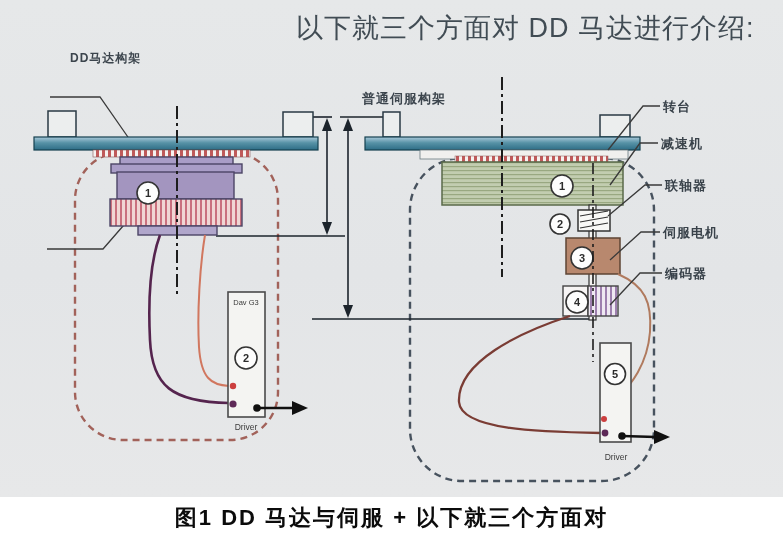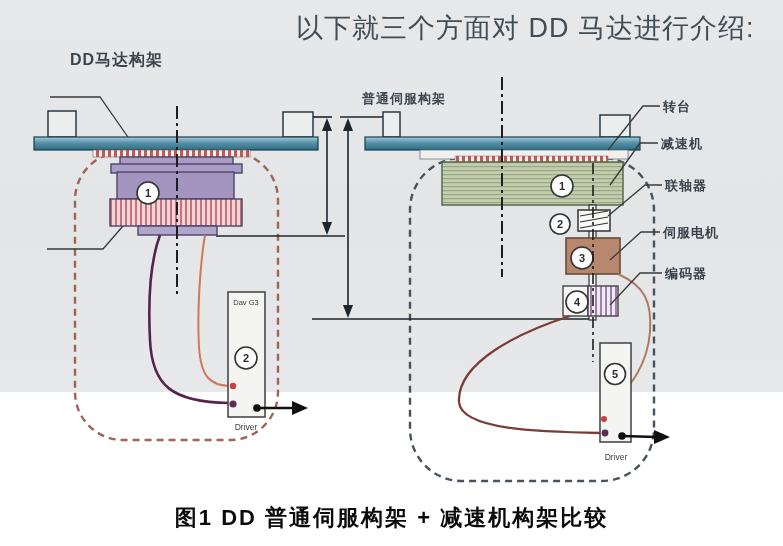--- a/index.html
+++ b/index.html
@@ -1,24 +1,24 @@
 <!DOCTYPE html>
 <html><head>
 <meta charset="utf-8">
 <style>
   html,body{margin:0;padding:0;background:#fff;}
   body{width:783px;height:546px;position:relative;overflow:hidden;
        font-family:"Liberation Sans","DejaVu Sans",sans-serif;}
-  #photo{position:absolute;left:0;top:0;width:783px;height:392px;
+  #photo{position:absolute;left:0;top:0;width:783px;height:497px;
          background:linear-gradient(180deg,#e6e8e9 0%,#e3e5e7 55%,#e7e8e9 100%);}
   #photo svg{position:absolute;left:0;top:0;}
   .heading{position:absolute;left:296px;top:10px;font-size:27px;font-weight:500;
            color:#414c54;letter-spacing:1px;white-space:nowrap;}
   .sec-title{position:absolute;color:#3c454d;font-weight:600;letter-spacing:1px;white-space:nowrap;}
-  #left-title{left:62px;top:50px;font-size:16px;padding-left:8px;}
+  #left-title{left:62px;top:50px;font-size:12px;padding-left:8px;}
   #right-title{left:362px;top:90px;font-size:13px;}
   .caption{position:absolute;left:0;top:503px;width:783px;text-align:center;
            font-size:22px;font-weight:bold;color:#0b0b0b;letter-spacing:2px;}
   svg text{font-family:"Liberation Sans","DejaVu Sans",sans-serif;}
   .part-label{font-size:13px;font-weight:600;fill:#39424a;letter-spacing:1px;}
   .circ-num{font-size:11px;font-weight:bold;fill:#2b2b2b;}
   .tiny{fill:#3a3a3a;}
 </style>
 </head>
 <body>
@@ -160,13 +160,13 @@
     </g>
 
     <text x="663" y="111" class="part-label">转台</text>
     <text x="661" y="148" class="part-label">减速机</text>
     <text x="665" y="190" class="part-label">联轴器</text>
     <text x="663" y="237" class="part-label">伺服电机</text>
     <text x="665" y="278" class="part-label">编码器</text>
   </svg>
 </div>
 
-<div class="caption">图1  DD 普通伺服构架 + 减速机构架比较</div>
+<div class="caption">图1  DD 马达与伺服 + 以下就三个方面对</div>
 
 </body></html>

